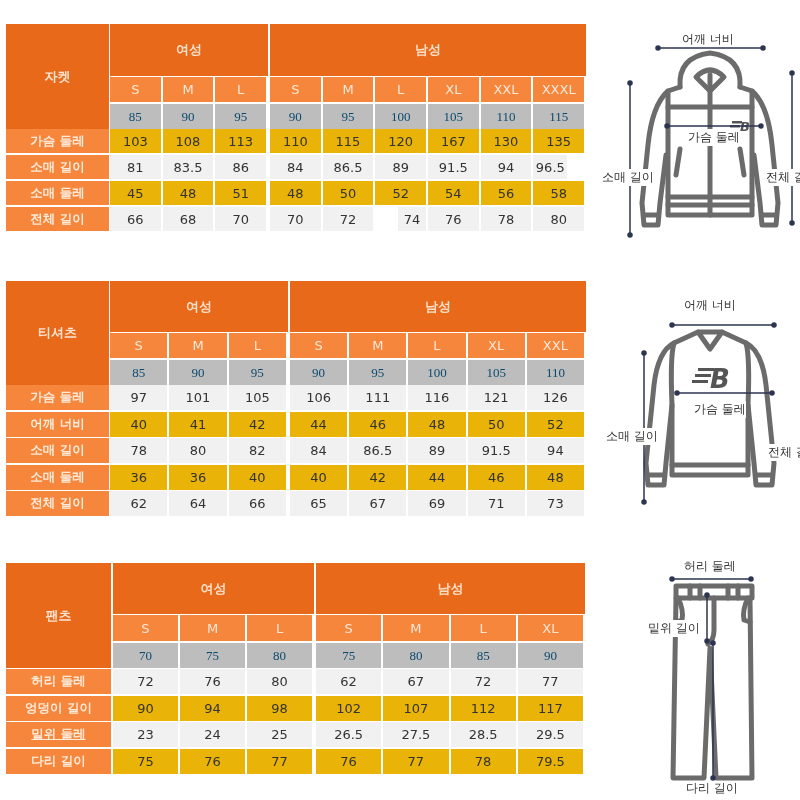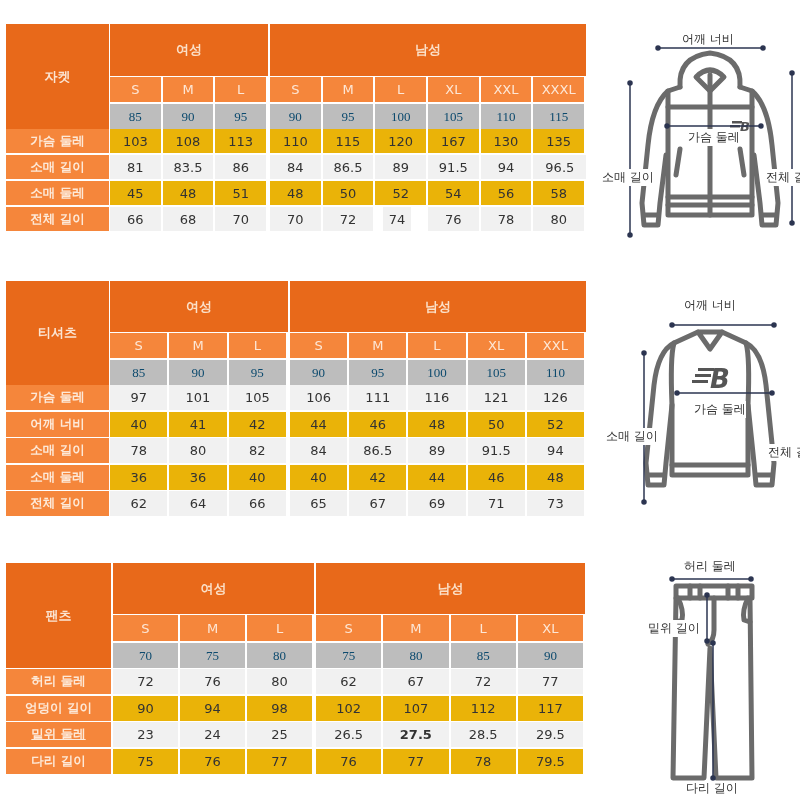--- a/index.html
+++ b/index.html
@@ -56,38 +56,38 @@
       <div class="cell dw" style="left: 533.333px; top: 129px; width: 50.6667px; height: 24px;">135</div>
       <div class="cell lbl" style="left: 6px; top: 155px; width: 103px; height: 24px;">소매 길이</div>
       <div class="cell dg" style="left: 110px; top: 155px; width: 50.6667px; height: 24px;">81</div>
       <div class="cell dg" style="left: 162.667px; top: 155px; width: 50.6667px; height: 24px;">83.5</div>
       <div class="cell dg" style="left: 215.333px; top: 155px; width: 50.6667px; height: 24px;">86</div>
       <div class="cell dg" style="left: 270px; top: 155px; width: 50.6667px; height: 24px;">84</div>
       <div class="cell dg" style="left: 322.667px; top: 155px; width: 50.6667px; height: 24px;">86.5</div>
       <div class="cell dg" style="left: 375.333px; top: 155px; width: 50.6667px; height: 24px;">89</div>
       <div class="cell dg" style="left: 428px; top: 155px; width: 50.6667px; height: 24px;">91.5</div>
       <div class="cell dg" style="left: 480.667px; top: 155px; width: 50.6667px; height: 24px;">94</div>
-      <div class="cell dg" style="left: 533.333px; top: 155px; width: 53px; height: 24px;">96.5</div>
+      <div class="cell dg" style="left: 533.333px; top: 155px; width: 34px; height: 24px;">96.5</div>
       <div class="cell lbl" style="left: 6px; top: 181px; width: 103px; height: 24px;">소매 둘레</div>
       <div class="cell dw" style="left: 110px; top: 181px; width: 50.6667px; height: 24px;">45</div>
       <div class="cell dw" style="left: 162.667px; top: 181px; width: 50.6667px; height: 24px;">48</div>
       <div class="cell dw" style="left: 215.333px; top: 181px; width: 50.6667px; height: 24px;">51</div>
       <div class="cell dw" style="left: 270px; top: 181px; width: 50.6667px; height: 24px;">48</div>
       <div class="cell dw" style="left: 322.667px; top: 181px; width: 50.6667px; height: 24px;">50</div>
       <div class="cell dw" style="left: 375.333px; top: 181px; width: 50.6667px; height: 24px;">52</div>
       <div class="cell dw" style="left: 428px; top: 181px; width: 50.6667px; height: 24px;">54</div>
       <div class="cell dw" style="left: 480.667px; top: 181px; width: 50.6667px; height: 24px;">56</div>
       <div class="cell dw" style="left: 533.333px; top: 181px; width: 50.6667px; height: 24px;">58</div>
       <div class="cell lbl" style="left: 6px; top: 207px; width: 103px; height: 24px;">전체 길이</div>
       <div class="cell dg" style="left: 110px; top: 207px; width: 50.6667px; height: 24px;">66</div>
       <div class="cell dg" style="left: 162.667px; top: 207px; width: 50.6667px; height: 24px;">68</div>
       <div class="cell dg" style="left: 215.333px; top: 207px; width: 50.6667px; height: 24px;">70</div>
       <div class="cell dg" style="left: 270px; top: 207px; width: 50.6667px; height: 24px;">70</div>
       <div class="cell dg" style="left: 322.667px; top: 207px; width: 50.6667px; height: 24px;">72</div>
-      <div class="cell dg" style="left: 383px; top: 207px; width: 28px; height: 24px;">74</div>
+      <div class="cell dg" style="left: 398px; top: 207px; width: 28px; height: 24px;">74</div>
       <div class="cell dg" style="left: 428px; top: 207px; width: 50.6667px; height: 24px;">76</div>
       <div class="cell dg" style="left: 480.667px; top: 207px; width: 50.6667px; height: 24px;">78</div>
       <div class="cell dg" style="left: 533.333px; top: 207px; width: 50.6667px; height: 24px;">80</div>
     </div>
     <div class="tbl" style="left: 0px; top: 0px;">
       <div class="cell cat" style="left: 6px; top: 281px; width: 103px; height: 104px;">티셔츠</div>
       <div class="cell grp" style="left: 110px; top: 281px; width: 178px; height: 51px;">여성</div>
       <div class="cell grp" style="left: 290px; top: 281px; width: 296px; height: 51px;">남성</div>
       <div class="cell size" style="left: 110px; top: 333px; width: 57.3333px; height: 25px;">S</div>
       <div class="cell num" style="left: 110px; top: 360px; width: 57.3333px; height: 25px;">85</div>
@@ -183,21 +183,21 @@
       <div class="cell dw" style="left: 247px; top: 696px; width: 65px; height: 25px;">98</div>
       <div class="cell dw" style="left: 316px; top: 696px; width: 65.25px; height: 25px;">102</div>
       <div class="cell dw" style="left: 383.25px; top: 696px; width: 65.25px; height: 25px;">107</div>
       <div class="cell dw" style="left: 450.5px; top: 696px; width: 65.25px; height: 25px;">112</div>
       <div class="cell dw" style="left: 517.75px; top: 696px; width: 65.25px; height: 25px;">117</div>
       <div class="cell lbl" style="left: 6px; top: 722px; width: 105px; height: 25px; text-decoration: underline;">밑위 둘레</div>
       <div class="cell dg" style="left: 113px; top: 722px; width: 65px; height: 25px;">23</div>
       <div class="cell dg" style="left: 180px; top: 722px; width: 65px; height: 25px;">24</div>
       <div class="cell dg" style="left: 247px; top: 722px; width: 65px; height: 25px;">25</div>
       <div class="cell dg" style="left: 316px; top: 722px; width: 65.25px; height: 25px;">26.5</div>
-      <div class="cell dg" style="left: 383.25px; top: 722px; width: 65.25px; height: 25px; font-weight: bold;">27.5</div>
+      <div class="cell dg" style="left: 383.25px; top: 722px; width: 65.25px; height: 25px;">27.5</div>
       <div class="cell dg" style="left: 450.5px; top: 722px; width: 65.25px; height: 25px;">28.5</div>
       <div class="cell dg" style="left: 517.75px; top: 722px; width: 65.25px; height: 25px;">29.5</div>
       <div class="cell lbl" style="left: 6px; top: 749px; width: 105px; height: 25px;">다리 길이</div>
       <div class="cell dw" style="left: 113px; top: 749px; width: 65px; height: 25px;">75</div>
       <div class="cell dw" style="left: 180px; top: 749px; width: 65px; height: 25px;">76</div>
       <div class="cell dw" style="left: 247px; top: 749px; width: 65px; height: 25px;">77</div>
       <div class="cell dw" style="left: 316px; top: 749px; width: 65.25px; height: 25px;">76</div>
       <div class="cell dw" style="left: 383.25px; top: 749px; width: 65.25px; height: 25px;">77</div>
       <div class="cell dw" style="left: 450.5px; top: 749px; width: 65.25px; height: 25px;">78</div>
       <div class="cell dw" style="left: 517.75px; top: 749px; width: 65.25px; height: 25px;">79.5</div>

